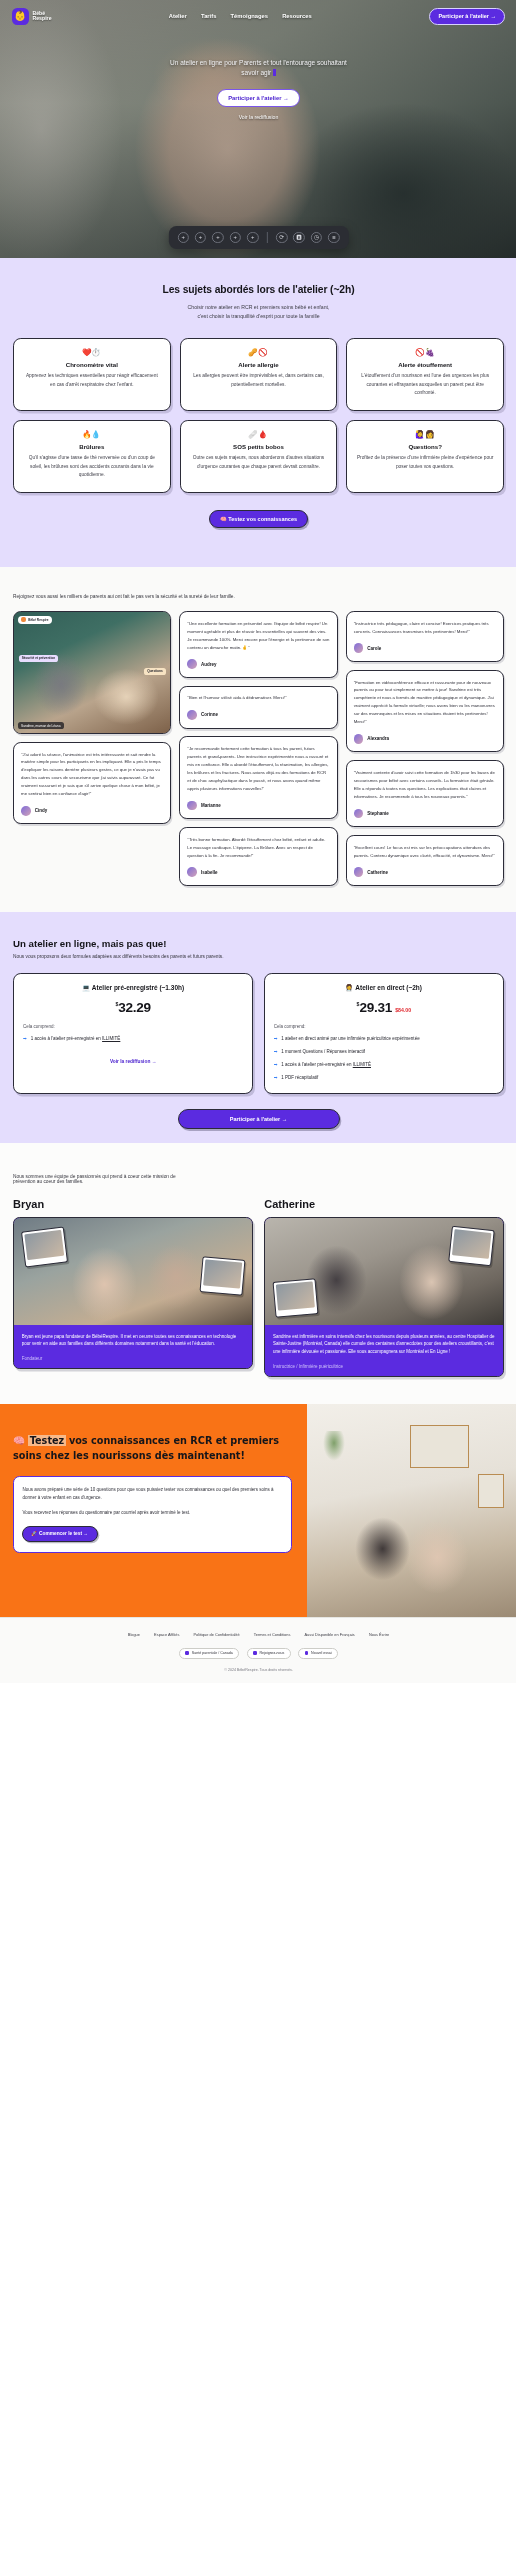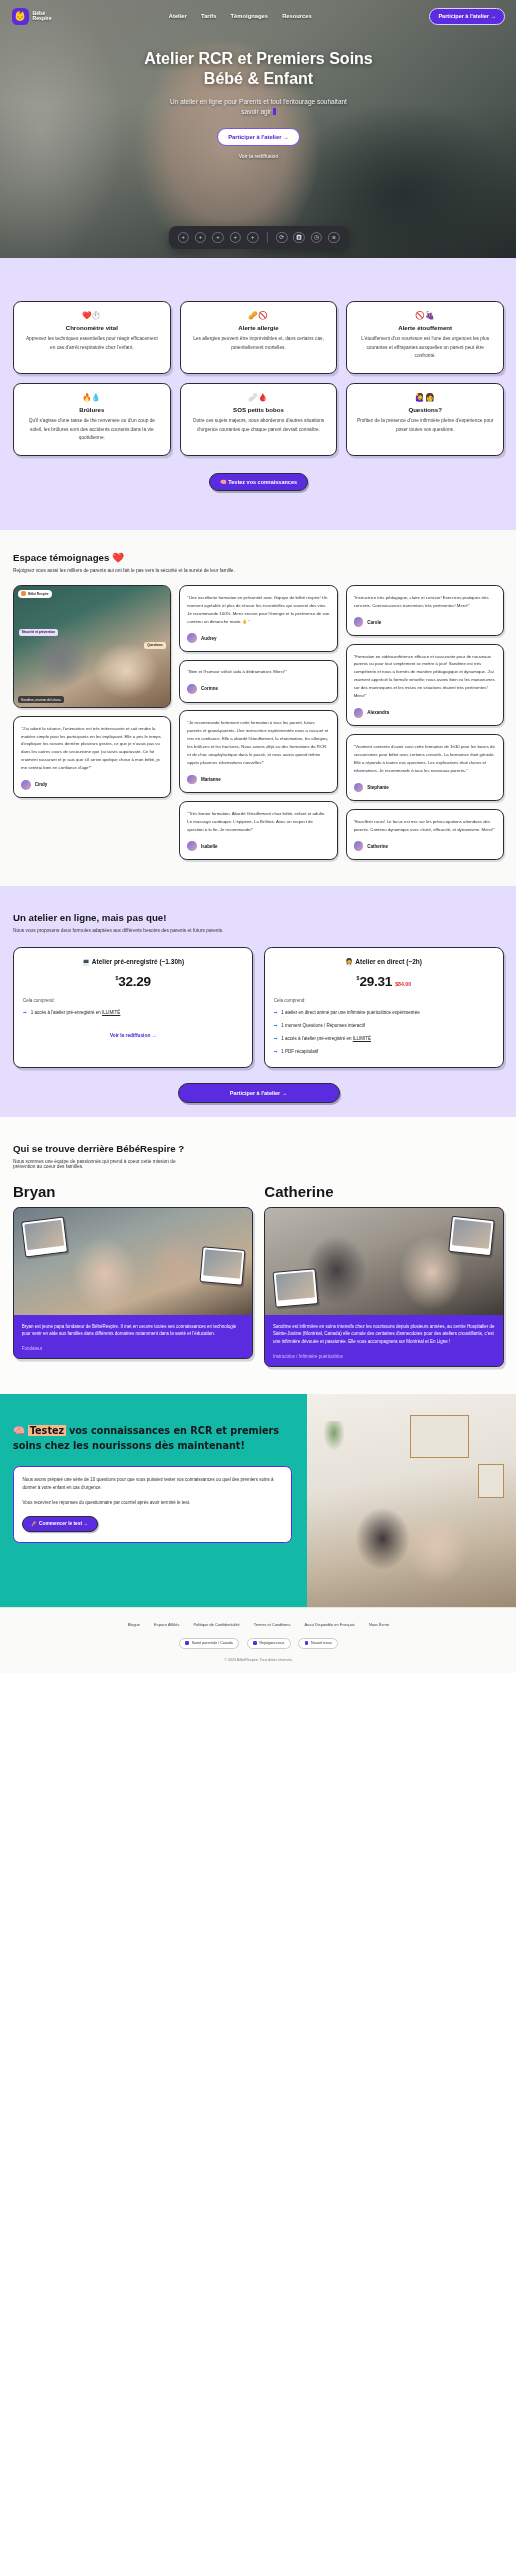--- a/index.html
+++ b/index.html
@@ -198,21 +198,21 @@
     display: flex; align-items: center; justify-content: center; gap: 3.9px;
     margin: 15.5px auto 0; width: 162px;
     background: #5b2be0; color: #fff; border: 1px solid #2b2b38;
     border-radius: 645px; padding: 5.8px 6.5px; font-size: 5.5px; font-weight: 700;
     cursor: pointer; box-shadow: 1.3px 1.9px 0 rgba(30,25,60,.3);
   }
 
   
   .team { background: #fcfcfb; padding: 26px 13px 27px; }
   .team-grid { display: grid; grid-template-columns: 1fr 1fr; gap: 11.6px; margin-top: 14.2px; }
-  .person-name { font-size: 15px; font-weight: 800; margin-bottom: 6.5px; }
+  .person-name { font-size: 11px; font-weight: 800; margin-bottom: 6.5px; }
   .polaroid-box {
     border: 0.6px solid #2b2b38; border-radius: 6.5px; overflow: hidden;
     box-shadow: 1.9px 2.6px 0 rgba(30,25,60,.18); background: #5b2be0;
   }
   .photo-a {
     height: 107px; position: relative;
     background:
       radial-gradient(ellipse 45px 52px at 38% 62%, rgba(226,198,176,.92), rgba(226,198,176,0) 72%),
       radial-gradient(ellipse 39px 45px at 68% 55%, rgba(200,170,150,.8), rgba(200,170,150,0) 72%),
       linear-gradient(160deg,#6f7b84 0%, #9aa39f 35%, #c3ad92 70%, #5a4d41 100%);
@@ -232,21 +232,21 @@
   .pol-card .ph { height: 26px; border-radius: 1.3px; background: linear-gradient(140deg,#8c97a1,#cbb9a5); }
   .pol-a1 { top: 11.6px; left: 9px; transform: rotate(-7deg); }
   .pol-a2 { top: 40px; right: 7.8px; transform: rotate(5deg); }
   .pol-b1 { top: 10.3px; right: 10.3px; transform: rotate(6deg); }
   .pol-b2 { bottom: 9px; left: 9px; transform: rotate(-5deg); }
   .bio { background: #5b2be0; color: #fff; padding: 7.8px 7.8px 7.1px; }
   .bio-text { font-size: 4.5px; line-height: 1.75; }
   .bio-role { font-size: 4.5px; color: #cfc2fb; margin-top: 7.8px; }
 
   
-  .quiz { background: #14b8a6; display: flex; min-height: 213px; }
+  .quiz { background: #f97316; display: flex; min-height: 213px; }
   .quiz-left { flex: 1; padding: 30px 15.5px 26px 13px; }
   .quiz-title { font-size: 9.7px; font-weight: 800; line-height: 1.5; font-family: "DejaVu Sans", sans-serif; }
   .hl { background: #f7b98a; padding: 0 1.3px; }
   .quiz-box {
     margin-top: 13px; border: 1px solid #5b2be0; border-radius: 6.5px;
     background: #fff; padding: 9px 8.4px 9.7px;
   }
   .quiz-p { font-size: 4.5px; color: #2e2e37; line-height: 1.8; }
   .quiz-p + .quiz-p { margin-top: 6.5px; }
   .btn-quiz {
@@ -302,24 +302,20 @@
       <div class="nav-links">
         <a href="#">Atelier</a>
         <a href="#">Tarifs</a>
         <a href="#">Témoignages</a>
         <a href="#">Resources</a>
       </div>
       <button class="btn-cta-nav">Participer à l'atelier  →</button>
     </nav>
 
     <div class="hero-body">
-      <h1 class="hero-title">
-        <span>Atelier RCR et Premiers Soins</span><br>
-        <span>Bébé &amp; Enfant</span>
-      </h1>
       <p class="hero-sub">
         <span>Un atelier en ligne pour Parents et tout l'entourage souhaitant</span><br>
         <span>savoir agir</span><span class="cursor-bar"></span>
       </p>
       <button class="btn-hero">Participer à l'atelier  →</button>
       <a class="hero-link" href="#">Voir la rediffusion</a>
     </div>
 
     <div class="player-bar">
       <button class="pbtn">+</button>
@@ -329,20 +325,27 @@
       <button class="pbtn">+</button>
       <span class="pdiv"></span>
       <button class="pbtn">⟳</button>
       <button class="pbtn">🅱</button>
       <button class="pbtn">◷</button>
       <button class="pbtn">≡</button>
     </div>
   </section>
 
   <section class="topics">
+    <div class="sec-center">
+      <h2 class="sec-title-c">Les sujets abordés lors de l'atelier (~2h)</h2>
+      <p class="sec-sub-c">
+        <span>Choisir notre atelier en RCR et premiers soins bébé et enfant,</span><br>
+        <span>c'est choisir la tranquillité d'esprit pour toute la famille</span>
+      </p>
+    </div>
 
     <div class="grid3">
       <div class="card">
         <div class="card-emoji">❤️⏱️</div>
         <div class="card-title">Chronomètre vital</div>
         <div class="card-text">Apprenez les techniques essentielles pour réagir efficacement en cas d'arrêt respiratoire chez l'enfant.</div>
       </div>
       <div class="card">
         <div class="card-emoji">🥜🚫</div>
         <div class="card-title">Alerte allergie</div>
@@ -369,21 +372,20 @@
         <div class="card-text">Profitez de la présence d'une infirmière pleine d'expérience pour poser toutes vos questions.</div>
       </div>
     </div>
 
     <div class="sec-center">
       <button class="btn-purple">🧠 Testez vos connaissances</button>
     </div>
   </section>
 
   <section class="testi">
-    <h2 class="sec-title-l">Espace témoignages ❤️</h2>
     <p class="sec-sub-l">Rejoignez vous aussi les milliers de parents aui ont fait le pas vers la sécurité et la sureté de leur famille.</p>
 
     <div class="masonry">
 
       <div class="video-card">
         <div class="vc-room"></div>
         <div class="vc-badge">
           <span class="dot"></span>
           <span>Bébé Respire</span>
         </div>
@@ -509,21 +511,20 @@
           <span>1 PDF récapitulatif</span>
         </div>
       </div>
 
     </div>
 
     <button class="btn-wide">Participer à l'atelier  →</button>
   </section>
 
   <section class="team">
-    <h2 class="sec-title-l">Qui se trouve derrière BébéRespire ?</h2>
     <p class="sec-sub-l">
       <span>Nous sommes une équipe de passionnés qui prend à coeur cette mission de</span><br>
       <span>prévention au coeur des familles.</span>
     </p>
 
     <div class="team-grid">
 
       <div>
         <div class="person-name">Bryan</div>
         <div class="polaroid-box">

